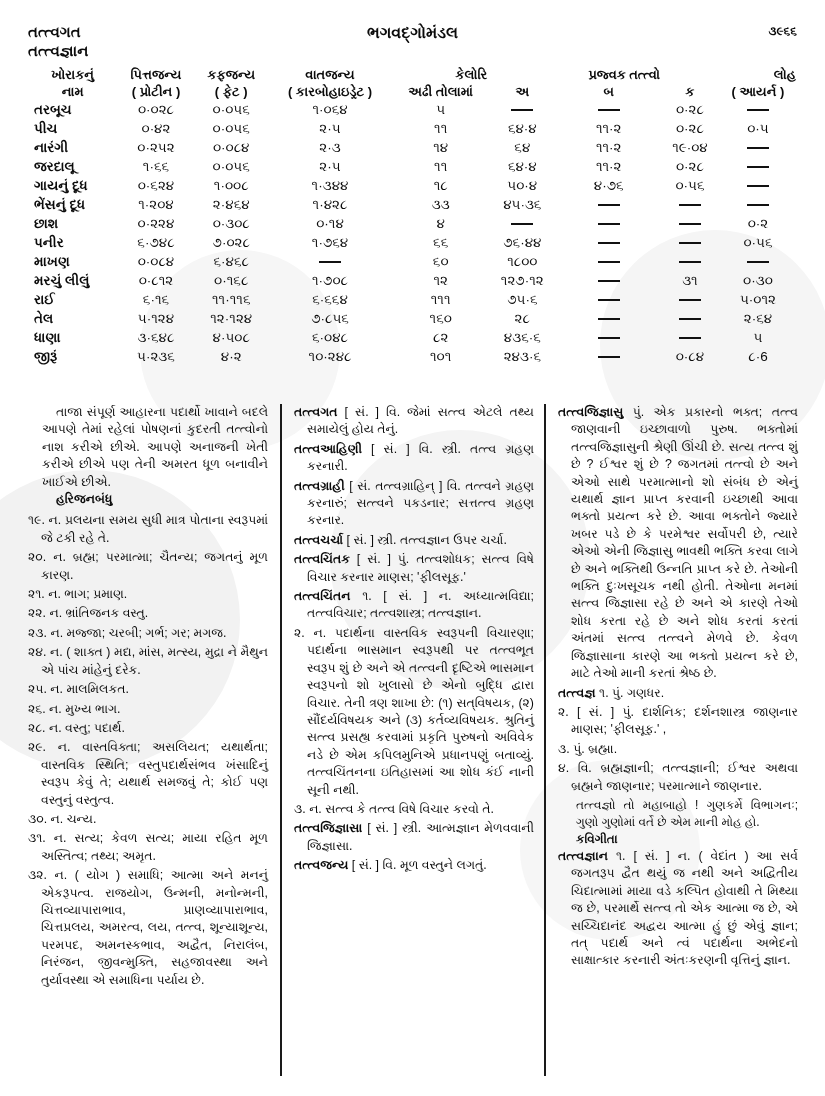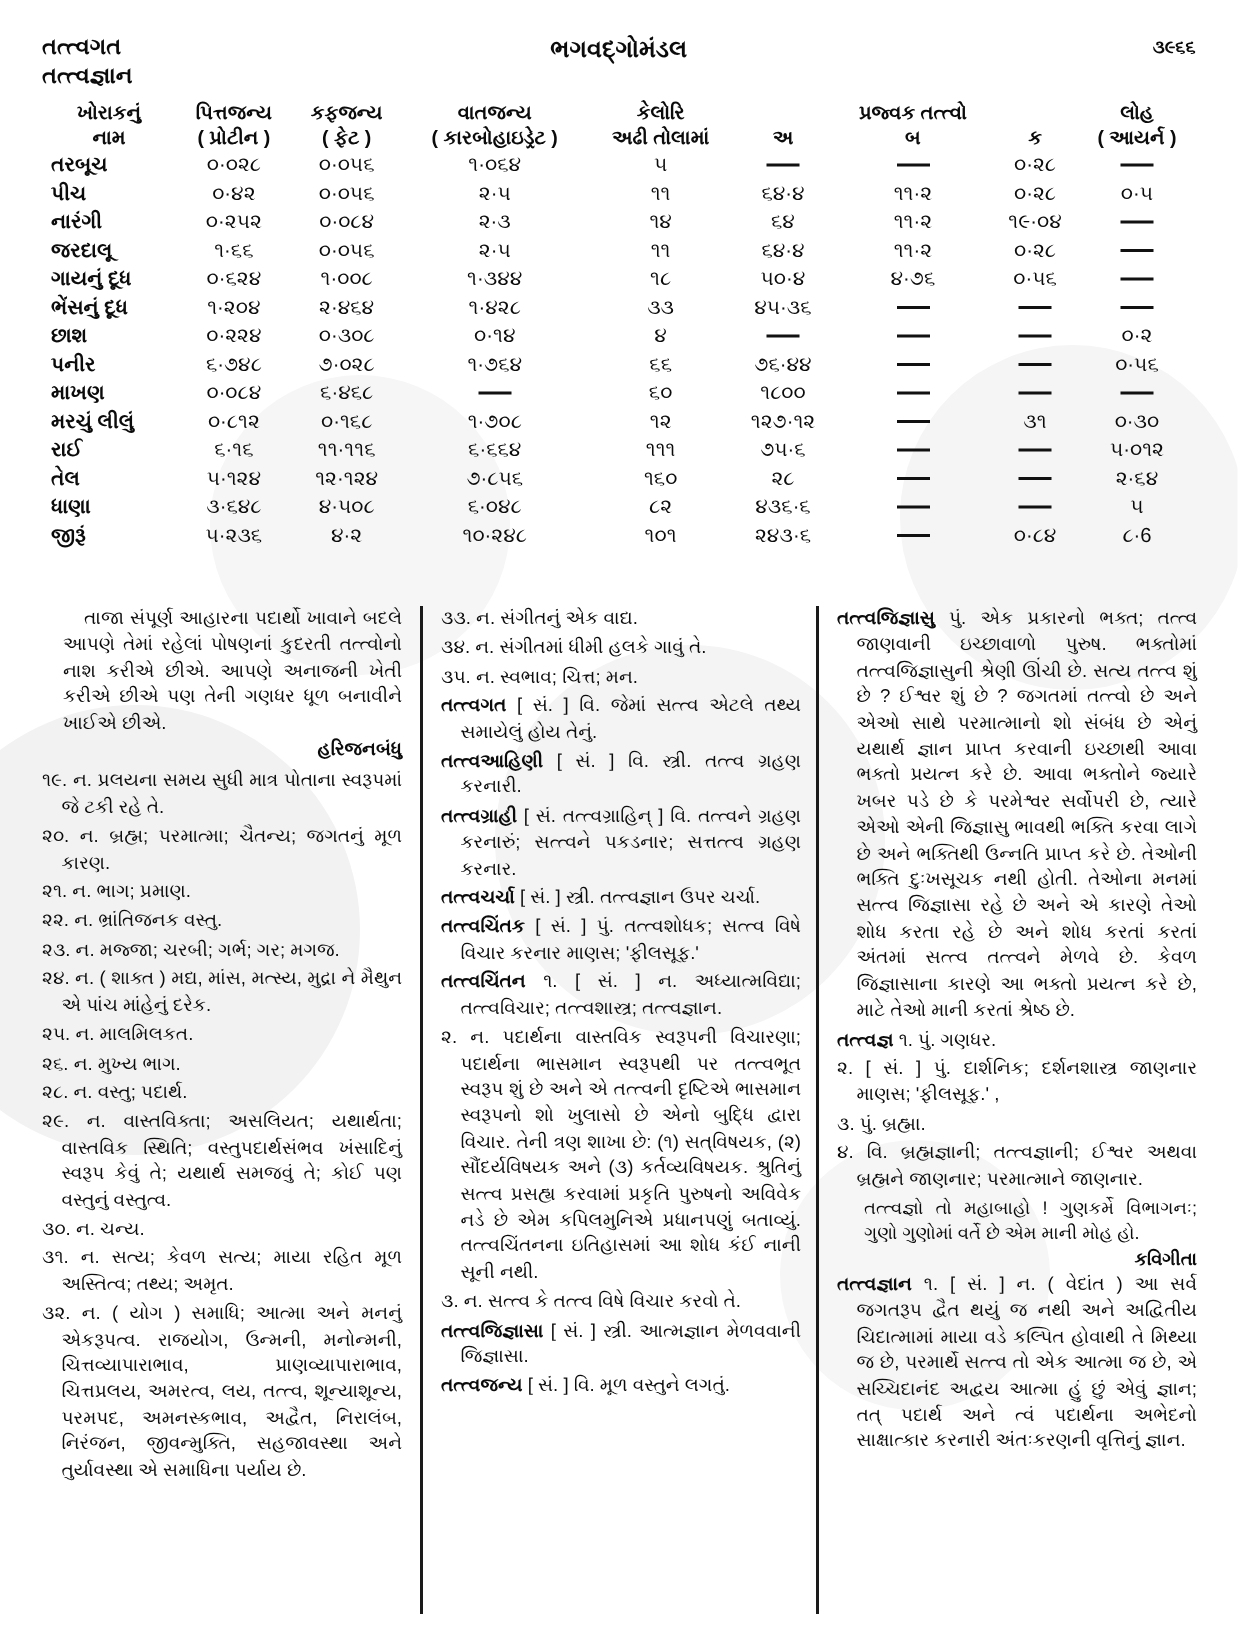--- a/index.html
+++ b/index.html
@@ -25,38 +25,38 @@
   .runhead{position:absolute;left:0;top:22px;width:825px;height:46px;}
   .rh-left{position:absolute;left:28px;top:0;font-weight:bold;font-size:15px;line-height:19px;}
   .rh-center{position:absolute;left:0;top:2px;width:825px;text-align:center;font-weight:bold;font-size:16px;}
   .rh-right{position:absolute;right:28px;top:2px;font-weight:bold;font-size:12px;}
 
   
   .table-wrap{position:absolute;left:28px;top:66px;width:770px;}
   table.nutri{border-collapse:collapse;width:770px;font-size:13px;}
   table.nutri th{font-weight:bold;font-size:13px;padding:0 2px;line-height:17px;vertical-align:bottom;}
   table.nutri td{padding:0 2px;line-height:19px;font-size:13.5px;white-space:nowrap;}
-  .grp{text-align:center;font-weight:bold;font-size:13px;line-height:17px;}
+  .grp{text-align:right;font-weight:bold;font-size:13px;line-height:17px;font-family:Liberation Serif, serif;}
   .c-name{text-align:left;padding-left:6px !important;font-weight:bold;}
   .c-num{text-align:center;}
   .dash{display:inline-block;width:22px;border-top:2px solid #111;vertical-align:middle;height:0;}
   .hdr-row1 th{padding-bottom:1px;}
 
   
   .cols{position:absolute;left:28px;top:404px;width:770px;height:672px;}
   .col{position:absolute;top:0;width:240px;height:672px;font-size:12.4px;line-height:17.4px;text-align:justify;}
   .col1{left:0;}
   .col2{left:266px;}
   .col3{left:530px;}
   .rule{position:absolute;top:0;width:0;border-left:2px solid #1a1a1a;height:672px;}
   .rule1{left:252px;}
   .rule2{left:516px;}
   p.ind{margin:0 0 2px 0;padding-left:13px;text-indent:-13px;}
   p.quote{margin:0 0 4px 0;padding-left:14px;text-indent:14px;}
-  .sig{display:block;text-align:right;font-weight:bold;}
+  .sig{display:block;text-align:left;font-weight:bold;}
   .hw{font-weight:bold;}
   .verse{padding-left:18px;font-size:12px;line-height:17px;margin:2px 0 0 0;}
 </style>
 </head>
 <body>
 
 <div class="scan-blob" id="b1"></div>
 <div class="scan-blob" id="b2"></div>
 <div class="scan-blob" id="b3"></div>
 <div class="scan-blob" id="b4"></div>
@@ -257,46 +257,41 @@
         </tbody>
     </table>
   </div>
 
   <div class="cols">
     <div class="rule rule1"></div>
     <div class="rule rule2"></div>
 
     <div class="col col1">
       <p class="quote">
-        <span>તાજા સંપૂર્ણ આહારના પદાર્થો ખાવાને બદલે આપણે તેમાં રહેલાં પોષણનાં કુદરતી તત્ત્વોનો નાશ કરીએ છીએ. આપણે અનાજની ખેતી કરીએ છીએ પણ તેની ગણધર ધૂળ બનાવીને ખાઈએ છીએ.</span>
+        <span>તાજા સંપૂર્ણ આહારના પદાર્થો ખાવાને બદલે આપણે તેમાં રહેલાં પોષણનાં કુદરતી તત્ત્વોનો નાશ કરીએ છીએ. આપણે અનાજની ખેતી કરીએ છીએ પણ તેની અમરત ધૂળ બનાવીને ખાઈએ છીએ.</span>
         <span class="sig">હરિજનબંધુ</span>
       </p>
       <div id="col1-entries">
           <p class="ind">૧૯. ન. પ્રલયના સમય સુધી માત્ર પોતાના સ્વરૂપમાં જે ટકી રહે તે.</p>
           <p class="ind">૨૦. ન. બ્રહ્મ; પરમાત્મા; ચૈતન્ય; જગતનું મૂળ કારણ.</p>
           <p class="ind">૨૧. ન. ભાગ; પ્રમાણ.</p>
           <p class="ind">૨૨. ન. ભ્રાંતિજનક વસ્તુ.</p>
           <p class="ind">૨૩. ન. મજ્જા; ચરબી; ગર્ભ; ગર; મગજ.</p>
           <p class="ind">૨૪. ન. ( શાક્ત ) મદ્ય, માંસ, મત્સ્ય, મુદ્રા ને મૈથુન એ પાંચ માંહેનું દરેક.</p>
           <p class="ind">૨૫. ન. માલમિલકત.</p>
           <p class="ind">૨૬. ન. મુખ્ય ભાગ.</p>
           <p class="ind">૨૮. ન. વસ્તુ; પદાર્થ.</p>
           <p class="ind">૨૯. ન. વાસ્તવિક્તા; અસલિયત; યથાર્થતા; વાસ્તવિક સ્થિતિ; વસ્તુપદાર્થસંભવ ખંસાદિનું સ્વરૂપ કેવું તે; યથાર્થ સમજવું તે; કોઈ પણ વસ્તુનું વસ્તુત્વ.</p>
           <p class="ind">૩૦. ન. ચન્ય.</p>
           <p class="ind">૩૧. ન. સત્ય; કેવળ સત્ય; માયા રહિત મૂળ અસ્તિત્વ; તથ્ય; અમૃત.</p>
           <p class="ind">૩૨. ન. ( યોગ ) સમાધિ; આત્મા અને મનનું એકરૂપત્વ. રાજયોગ, ઉન્મની, મનોન્મની, ચિત્તવ્યાપારાભાવ, પ્રાણવ્યાપારાભાવ, ચિત્તપ્રલય, અમરત્વ, લય, તત્ત્વ, શૂન્યાશૂન્ય, પરમપદ, અમનસ્કભાવ, અદ્વૈત, નિરાલંબ, નિરંજન, જીવન્મુક્તિ, સહજાવસ્થા અને તુર્યાવસ્થા એ સમાધિના પર્યાય છે.</p>
         </div>
     </div>
 
     <div class="col col2">
-      <div id="col2-entries">
-          <p class="ind">૩૩. ન. સંગીતનું એક વાદ્ય.</p>
-          <p class="ind">૩૪. ન. સંગીતમાં ધીમી હલકે ગાવું તે.</p>
-          <p class="ind">૩૫. ન. સ્વભાવ; ચિત્ત; મન.</p>
-        </div>
       <div id="col2-headwords">
           <p class="ind"><span class="hw">તત્ત્વગત</span><span> [ સં. ] વિ. જેમાં સત્ત્વ એટલે તથ્ય સમાયેલું હોય તેનું.</span></p>
           <p class="ind"><span class="hw">તત્ત્વઆહિણી</span><span> [ સં. ] વિ. સ્ત્રી. તત્ત્વ ગ્રહણ કરનારી.</span></p>
           <p class="ind"><span class="hw">તત્ત્વગ્રાહી</span><span> [ સં. તત્ત્વગ્રાહિન્ ] વિ. તત્ત્વને ગ્રહણ કરનારું; સત્ત્વને પકડનાર; સત્તત્ત્વ ગ્રહણ કરનાર.</span></p>
           <p class="ind"><span class="hw">તત્ત્વચર્ચા</span><span> [ સં. ] સ્ત્રી. તત્ત્વજ્ઞાન ઉપર ચર્ચા.</span></p>
           <p class="ind"><span class="hw">તત્ત્વચિંતક</span><span> [ સં. ] પું. તત્ત્વશોધક; સત્ત્વ વિષે વિચાર કરનાર માણસ; 'ફીલસૂફ.'</span></p>
           <p class="ind"><span class="hw">તત્ત્વચિંતન</span><span> ૧. [ સં. ] ન. અધ્યાત્મવિદ્યા; તત્ત્વવિચાર; તત્ત્વશાસ્ત્ર; તત્ત્વજ્ઞાન.</span></p>
         </div>
       <div id="col2-subentries">
           <p class="ind">૨. ન. પદાર્થના વાસ્તવિક સ્વરૂપની વિચારણા; પદાર્થના ભાસમાન સ્વરૂપથી પર તત્ત્વભૂત સ્વરૂપ શું છે અને એ તત્ત્વની દૃષ્ટિએ ભાસમાન સ્વરૂપનો શો ખુલાસો છે એનો બુદ્ધિ દ્વારા વિચાર. તેની ત્રણ શાખા છે: (૧) સત્‌વિષયક, (૨) સૌંદર્યવિષયક અને (૩) કર્તવ્યવિષયક. શ્રુતિનું સત્ત્વ પ્રસહ્ય કરવામાં પ્રકૃતિ પુરુષનો અવિવેક નડે છે એમ કપિલમુનિએ પ્રધાનપણું બતાવ્યું. તત્ત્વચિંતનના ઇતિહાસમાં આ શોધ કંઈ નાની સૂની નથી.</p>

